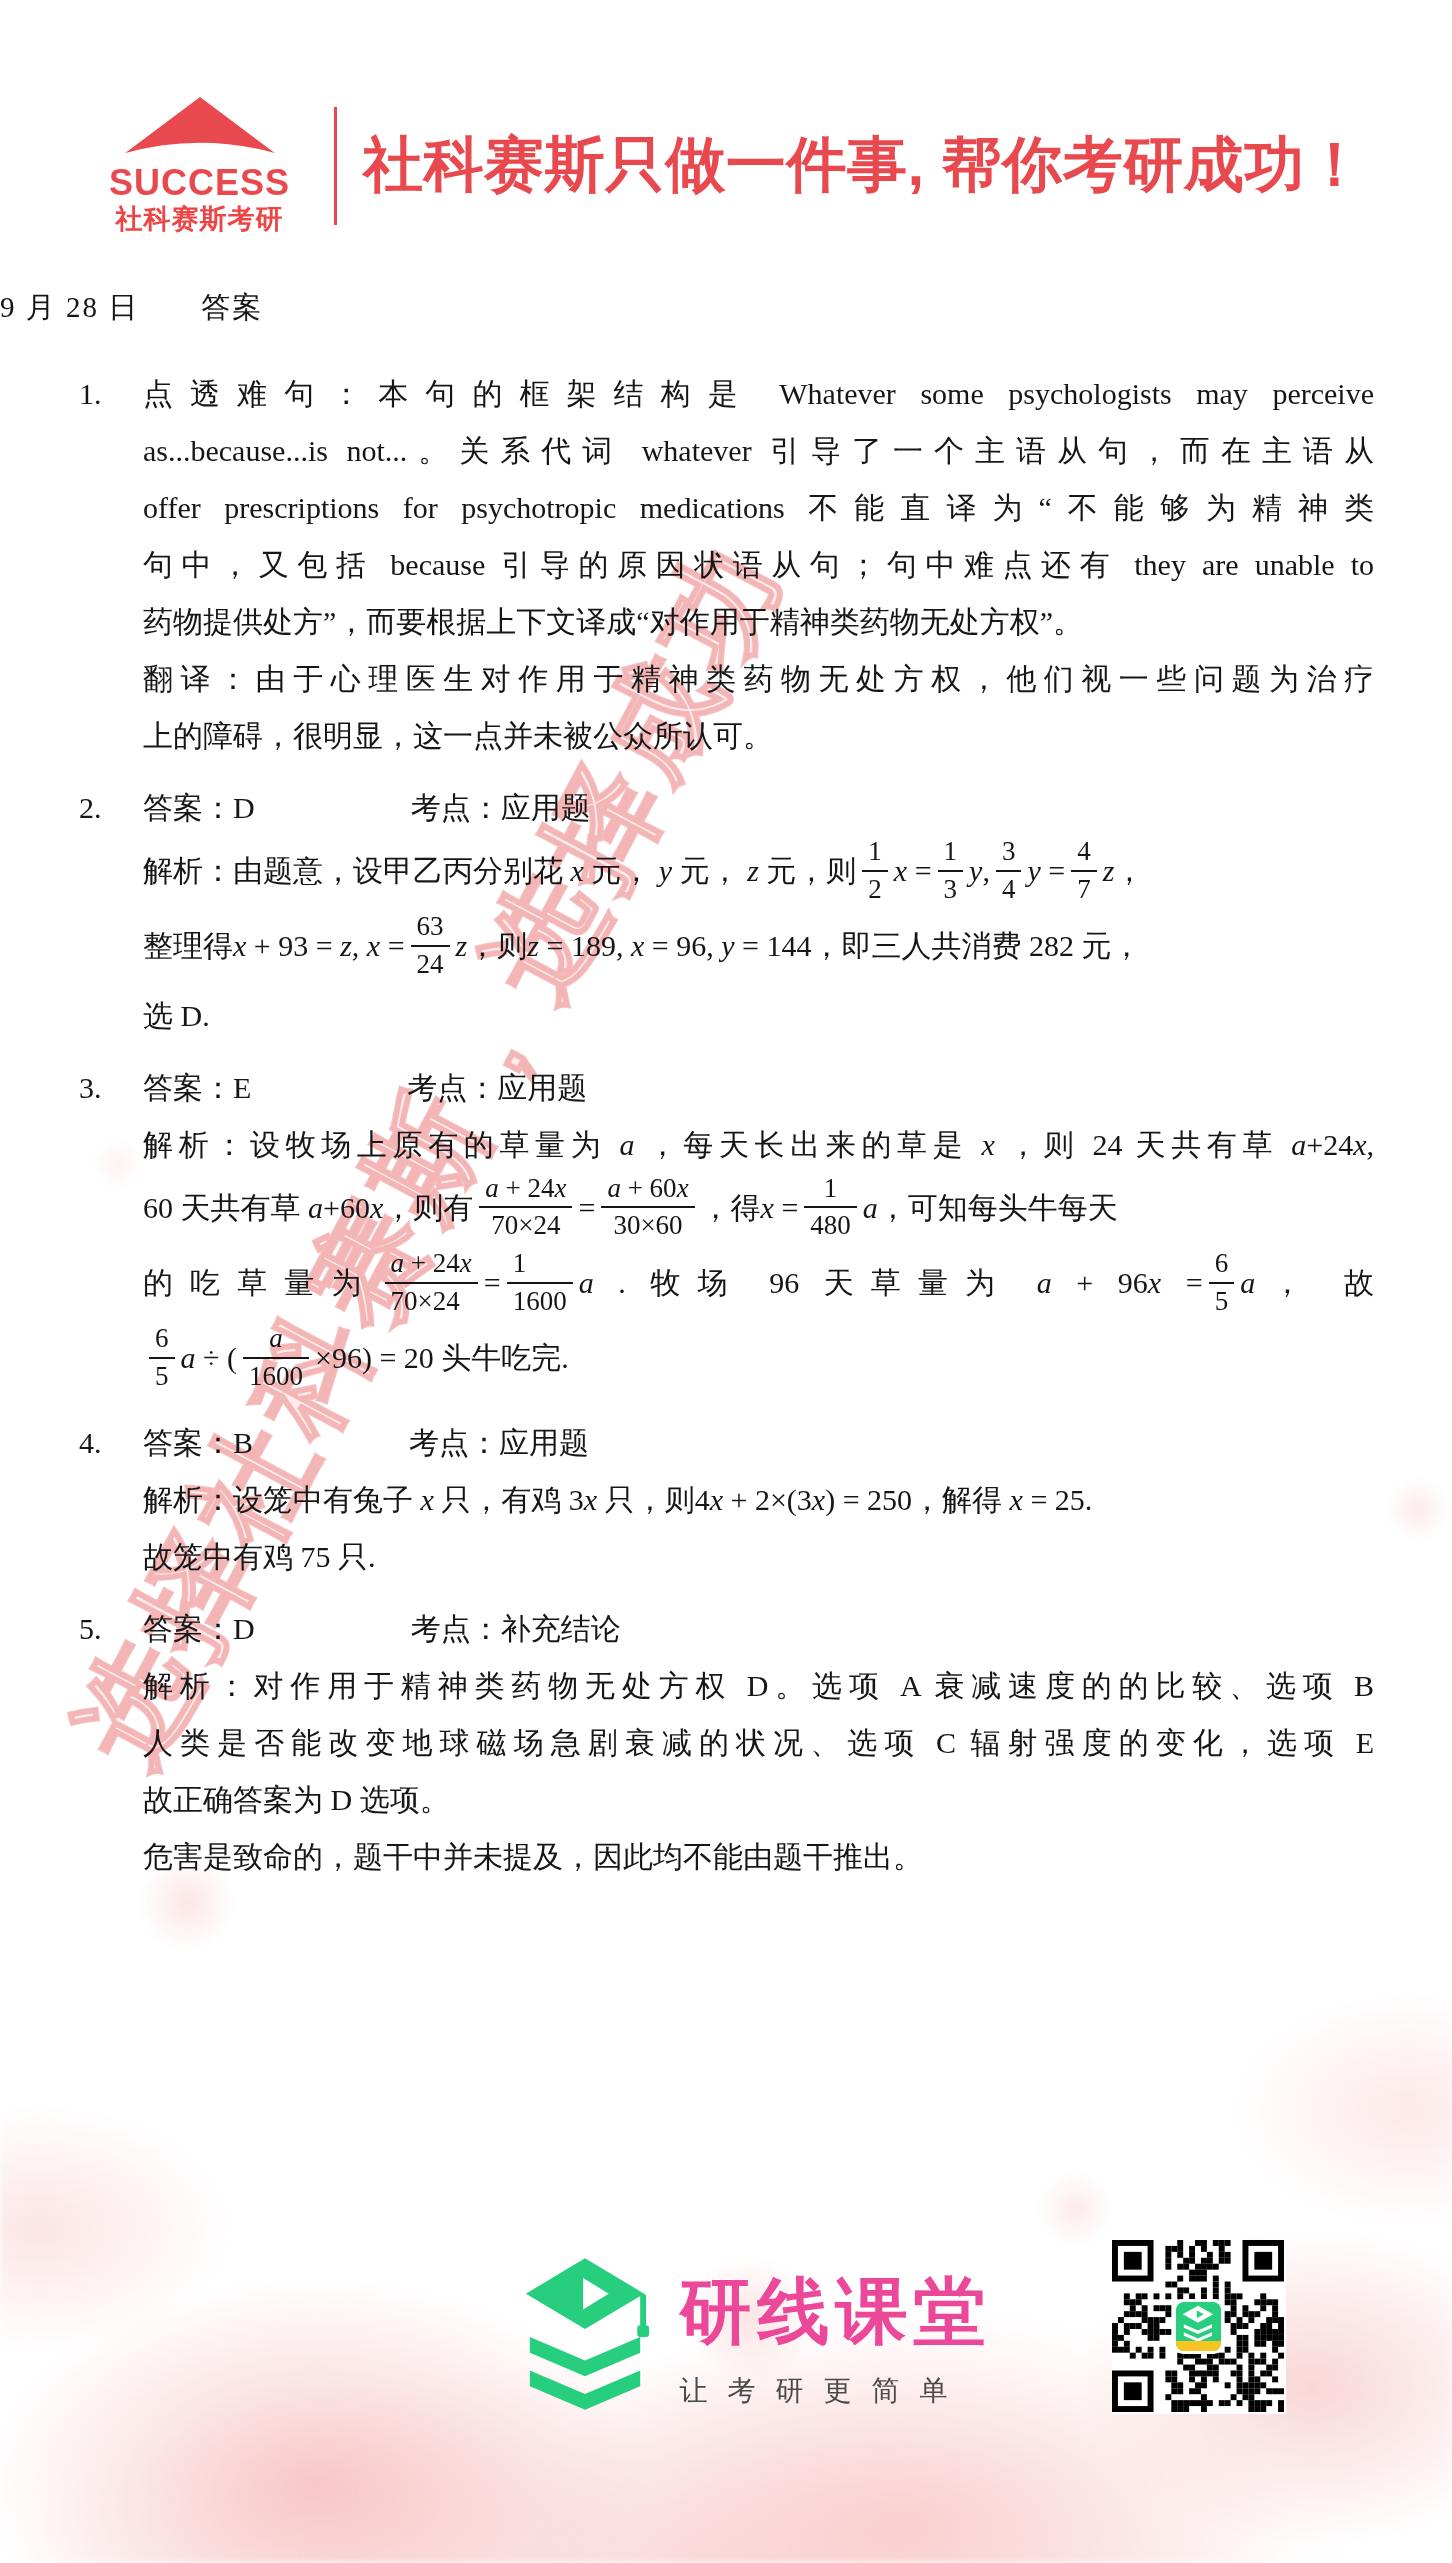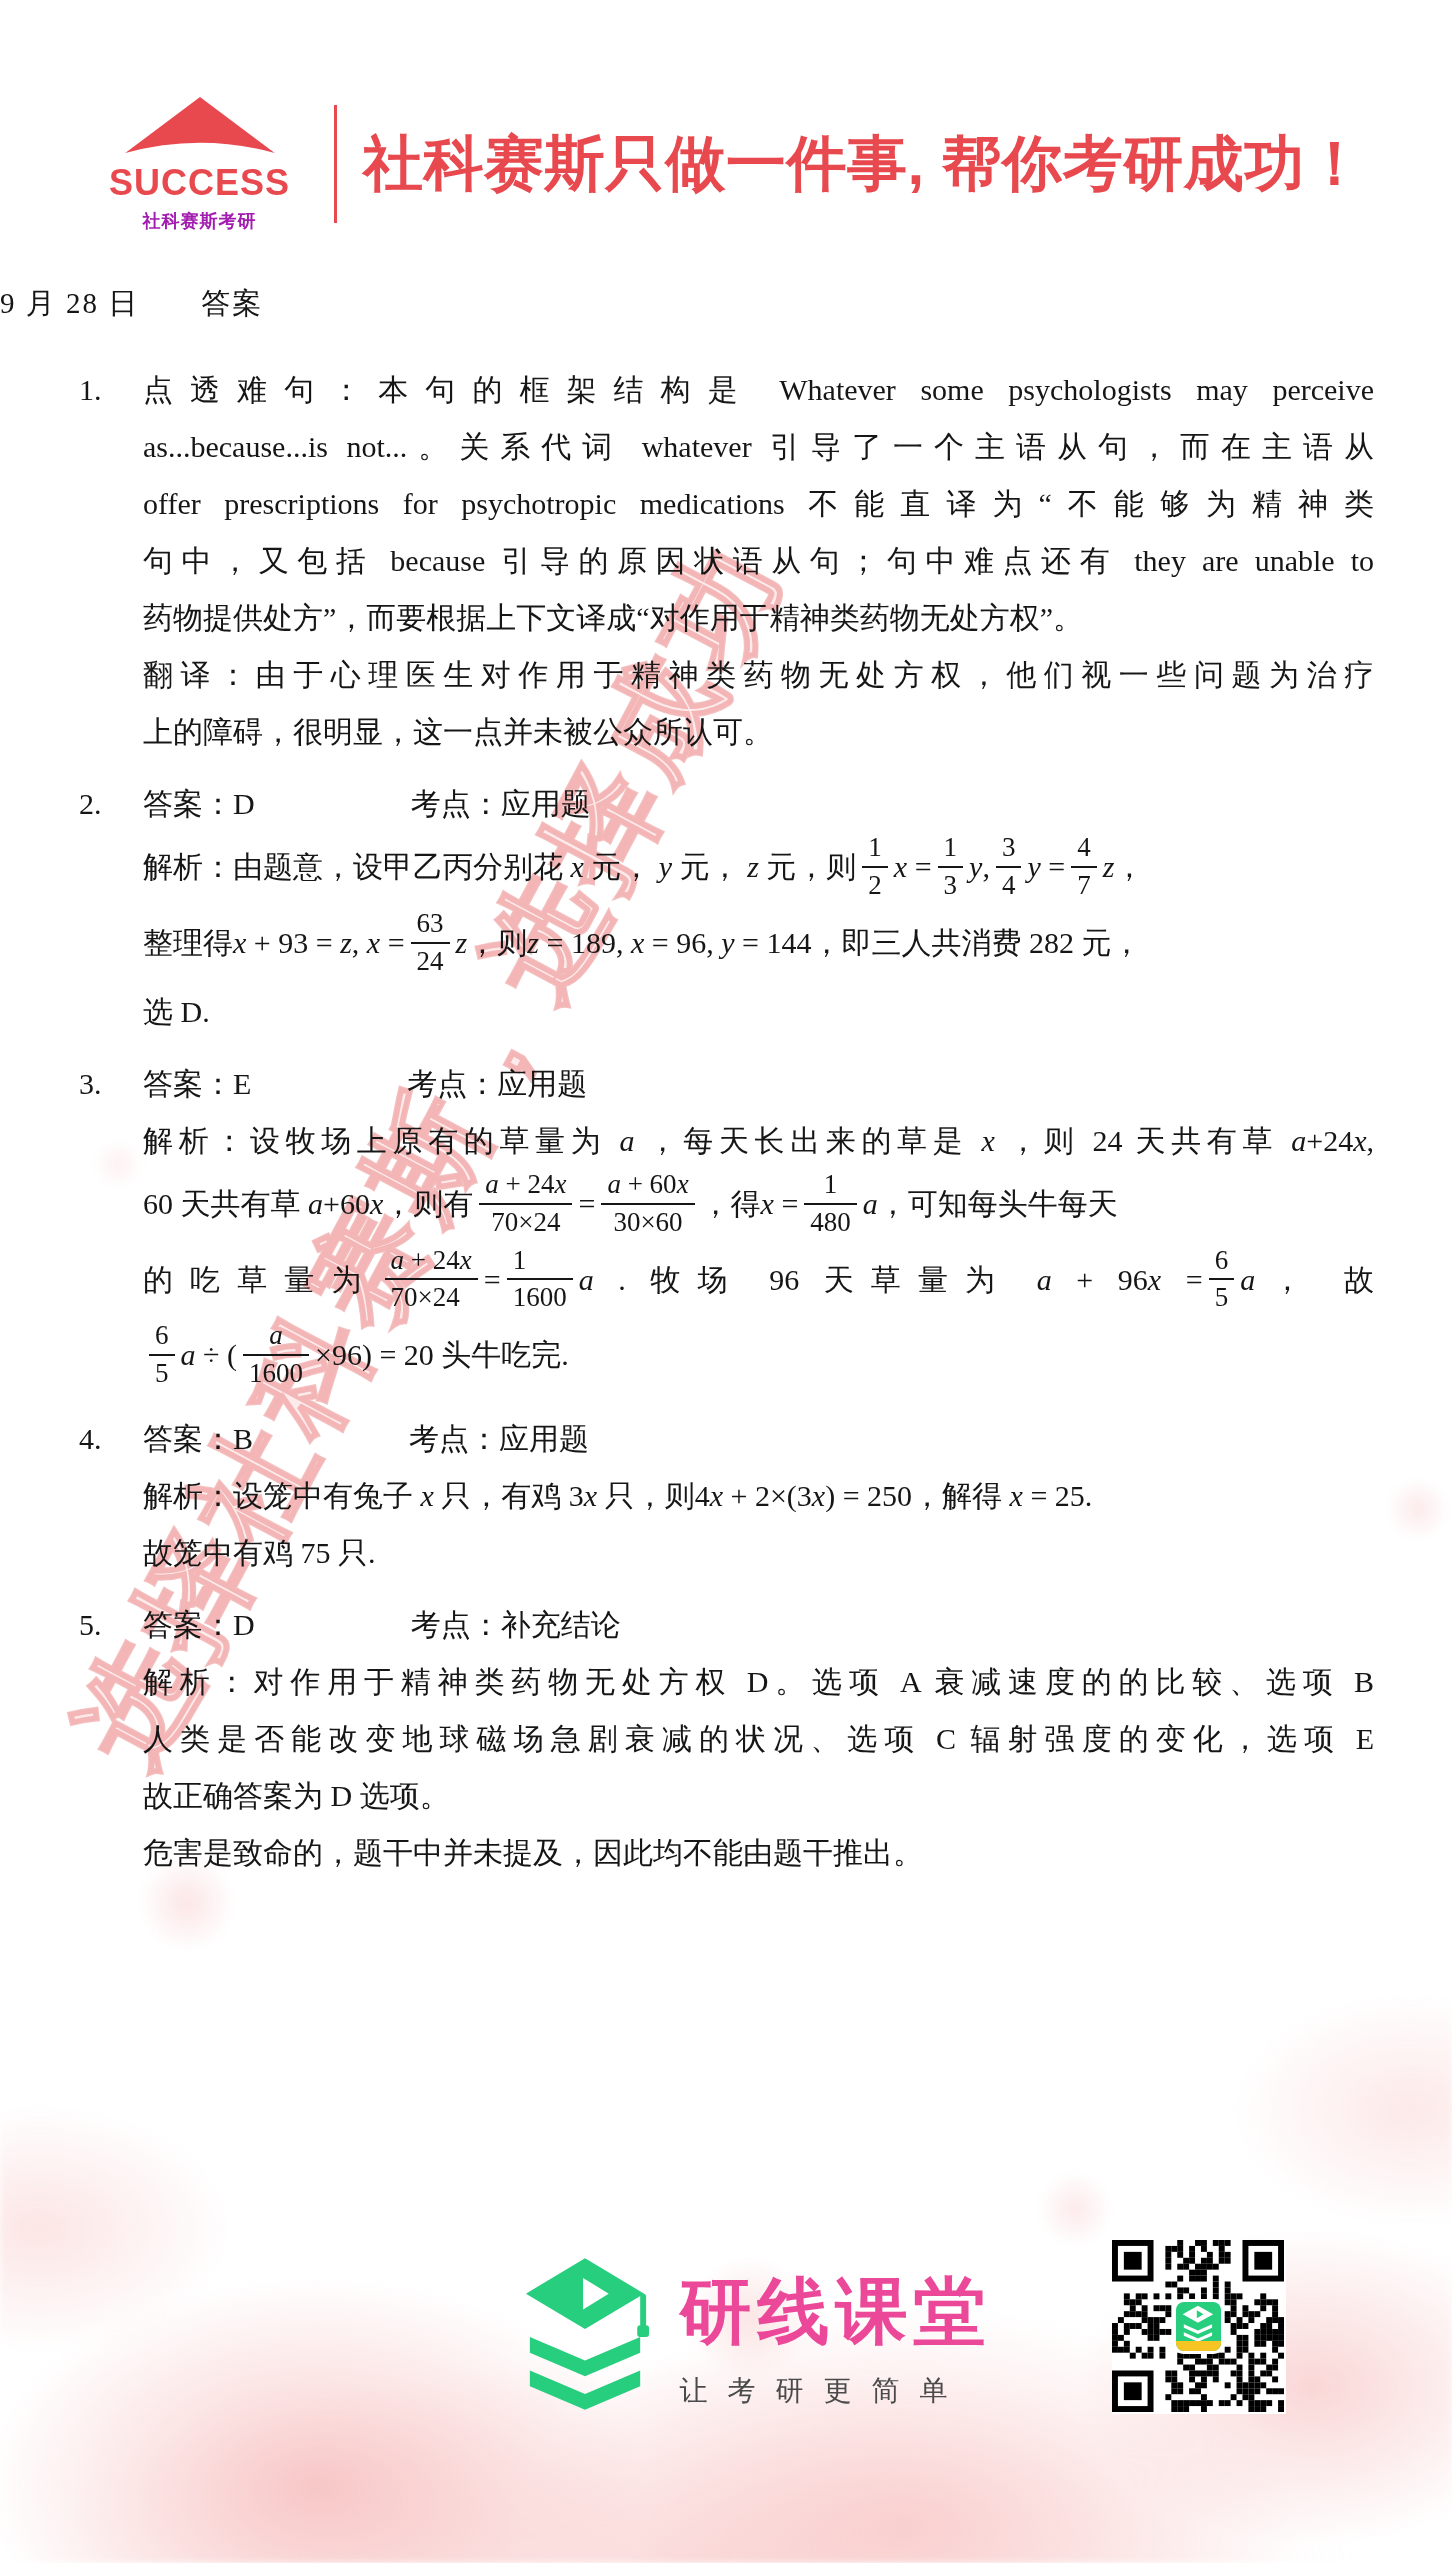--- a/index.html
+++ b/index.html
@@ -23,22 +23,22 @@
   .watermark{position:absolute;left:110px;top:1677px;z-index:1;white-space:nowrap;
     transform:rotate(-62deg);transform-origin:left center;
     font-size:116px;font-weight:800;letter-spacing:8px;
     color:rgba(248,186,186,0.30);-webkit-text-stroke:2.5px rgba(234,128,128,0.5);
     font-family:"Liberation Serif","DejaVu Serif",serif;pointer-events:none;}
   
   .header{position:relative;z-index:2;display:flex;align-items:center;padding:97px 69px 0 85px;}
   .logo{display:flex;flex-direction:column;align-items:center;width:229px;flex-shrink:0;}
   .logo .lname{color:#e8494f;font-family:"Liberation Sans","DejaVu Sans",sans-serif;
     font-weight:800;font-size:36px;letter-spacing:1px;line-height:1.05;margin-top:4px;}
-  .logo .lsub{color:#a21caf;font-family:"Liberation Sans","DejaVu Sans",sans-serif;
-    font-weight:800;font-size:18px;line-height:1.15;margin-top:9px;letter-spacing:1px;}
+  .logo .lsub{color:#ef4444;font-family:"Liberation Sans","DejaVu Sans",sans-serif;
+    font-weight:800;font-size:27px;line-height:1.15;margin-top:2px;letter-spacing:1px;}
   .hdiv{width:3px;height:118px;background:#e8494f;margin:0 26px 0 20px;flex-shrink:0;}
   .slogan{color:#e8494f;font-family:"Liberation Sans","DejaVu Sans",sans-serif;
     font-weight:900;font-size:60px;white-space:nowrap;letter-spacing:0.5px;}
   
   .title{position:relative;z-index:2;text-align:left;margin-top:53px;
     font-size:29px;font-weight:500;letter-spacing:2px;}
   
   .items{position:relative;z-index:2;padding:37px 79px 0 79px;}
   .item{display:flex;margin-bottom:15px;}
   .inum{width:64px;flex-shrink:0;font-size:30px;line-height:57px;}

